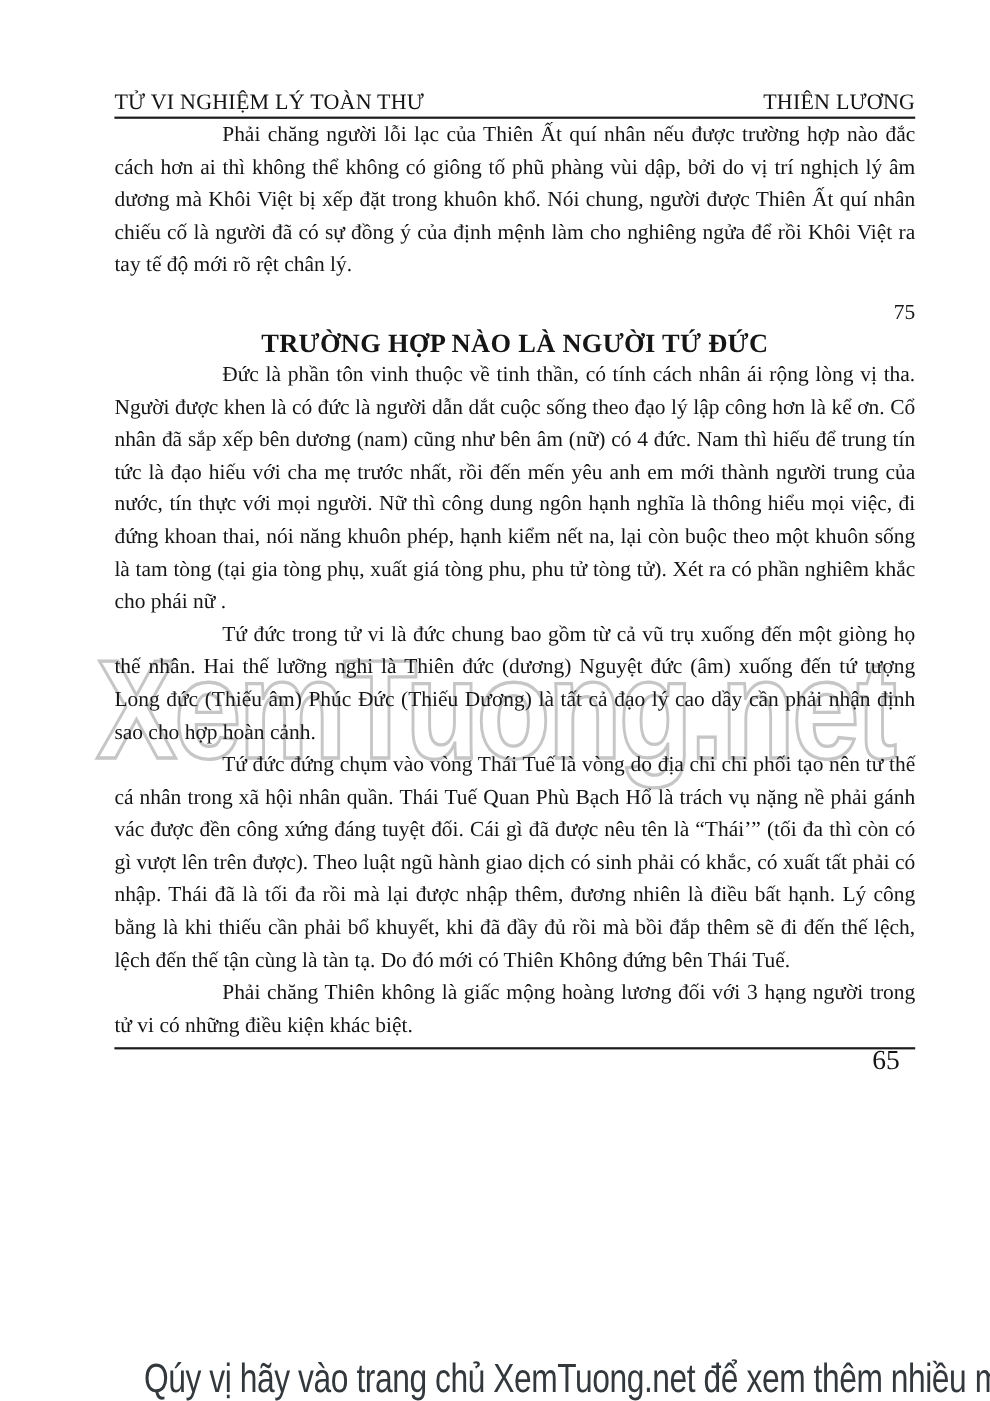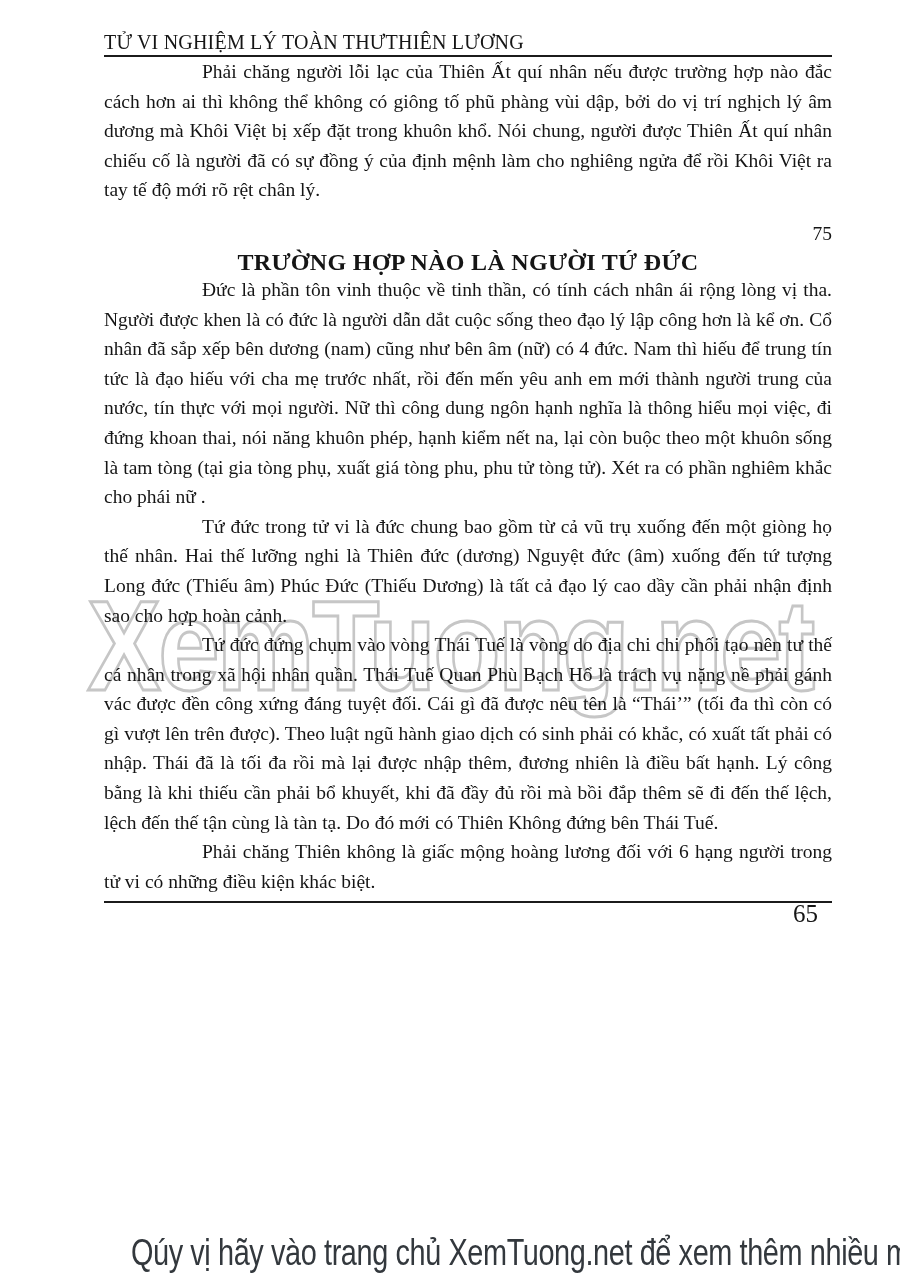--- a/index.html
+++ b/index.html
@@ -28,22 +28,23 @@
     -webkit-text-stroke: 3px #c6c6c6;
     text-stroke: 3px #c6c6c6;
   }
   .content {
     position: relative;
     z-index: 1;
     margin: 0 68px 0 104px;
   }
   .running-header {
     display: flex;
+    justify-content: space-between;
     align-items: flex-end;
-    padding-top: 31px;
+    padding-top: 82px;
     padding-bottom: 1px;
     border-bottom: 2px solid #1b1b1b;
     font-size: 20px;
     letter-spacing: 0.2px;
     white-space: nowrap;
   }
   .body-text p {
     margin: 0;
     font-size: 19.5px;
     line-height: 29.6px;
@@ -120,21 +121,21 @@
     <div class="body-text">
       <p class="p2">Phải chăng người lỗi lạc của Thiên Ất  quí nhân nếu được trường hợp nào đắc cách hơn ai thì không thể không có giông tố phũ phàng vùi dập, bởi do vị trí nghịch lý âm dương mà Khôi Việt  bị xếp đặt trong khuôn khổ. Nói chung, người được Thiên Ất quí nhân chiếu cố là người đã có sự đồng ý của định mệnh làm cho nghiêng ngửa để rồi Khôi Việt ra tay tế độ mới rõ rệt chân lý.</p>
 
       <div class="page-num-top">75</div>
 
       <div class="section-heading">TRƯỜNG HỢP NÀO LÀ NGƯỜI TỨ ĐỨC</div>
 
       <p class="p3">Đức là phần tôn vinh thuộc về tinh thần, có tính cách nhân ái rộng lòng vị tha. Người được khen là có đức là người dẫn dắt cuộc sống theo đạo lý lập công hơn là kể ơn. Cổ nhân đã sắp xếp bên dương (nam) cũng như bên âm (nữ) có 4 đức. Nam thì hiếu để trung tín tức là đạo hiếu với cha mẹ trước nhất, rồi đến mến yêu anh em mới thành người trung của nước, tín thực với mọi người. Nữ thì công dung ngôn hạnh nghĩa là thông hiểu mọi việc, đi đứng khoan thai, nói năng khuôn phép, hạnh kiểm nết na, lại còn buộc theo một khuôn sống là tam tòng (tại gia tòng phụ, xuất giá tòng phu, phu tử tòng tử). Xét ra có phần nghiêm khắc cho phái nữ .</p>
       <p class="p4">Tứ đức trong tử vi là đức chung bao gồm từ cả vũ trụ xuống đến một giòng họ thế nhân. Hai thế lưỡng nghi là Thiên đức (dương) Nguyệt đức (âm) xuống đến tứ tượng Long đức (Thiếu âm) Phúc Đức (Thiếu Dương) là tất cả đạo lý cao dầy cần phải nhận định sao cho hợp hoàn cảnh.</p>
       <p class="p5">Tứ đức đứng chụm vào vòng Thái Tuế là vòng do địa chi chi phối tạo nên tư thế cá nhân trong xã hội nhân quần. Thái Tuế Quan Phù Bạch Hổ là trách vụ nặng nề phải gánh vác được đền công xứng đáng tuyệt đối. Cái gì đã được nêu tên là “Thái’” (tối đa thì còn có gì vượt lên trên được). Theo luật ngũ hành giao dịch có sinh phải có khắc, có xuất tất phải có nhập. Thái đã là tối đa rồi mà lại được nhập thêm, đương nhiên là điều bất hạnh. Lý công bằng là khi thiếu cần phải bổ khuyết, khi đã đầy đủ rồi mà bồi đắp thêm sẽ đi đến thế lệch, lệch đến thế tận cùng là tàn tạ. Do đó mới có Thiên Không đứng bên Thái Tuế.</p>
-      <p class="p6">Phải chăng Thiên không là giấc mộng hoàng lương đối với 6 hạng người trong tử vi có những điều kiện khác biệt.</p>
+      <p class="p6">Phải chăng Thiên không là giấc mộng hoàng lương đối với 3 hạng người trong tử vi có những điều kiện khác biệt.</p>
     </div>
 
     <div class="bottom-rule"></div>
     <div class="page-num-bottom">65</div>
   </div>
 
   <div class="footer-note">
     <span class="squeeze"><span>Qúy vị hãy vào trang chủ </span><span>XemTuong.net</span><span> để xem thêm nhiều mục hay khác</span></span>
   </div>
 

